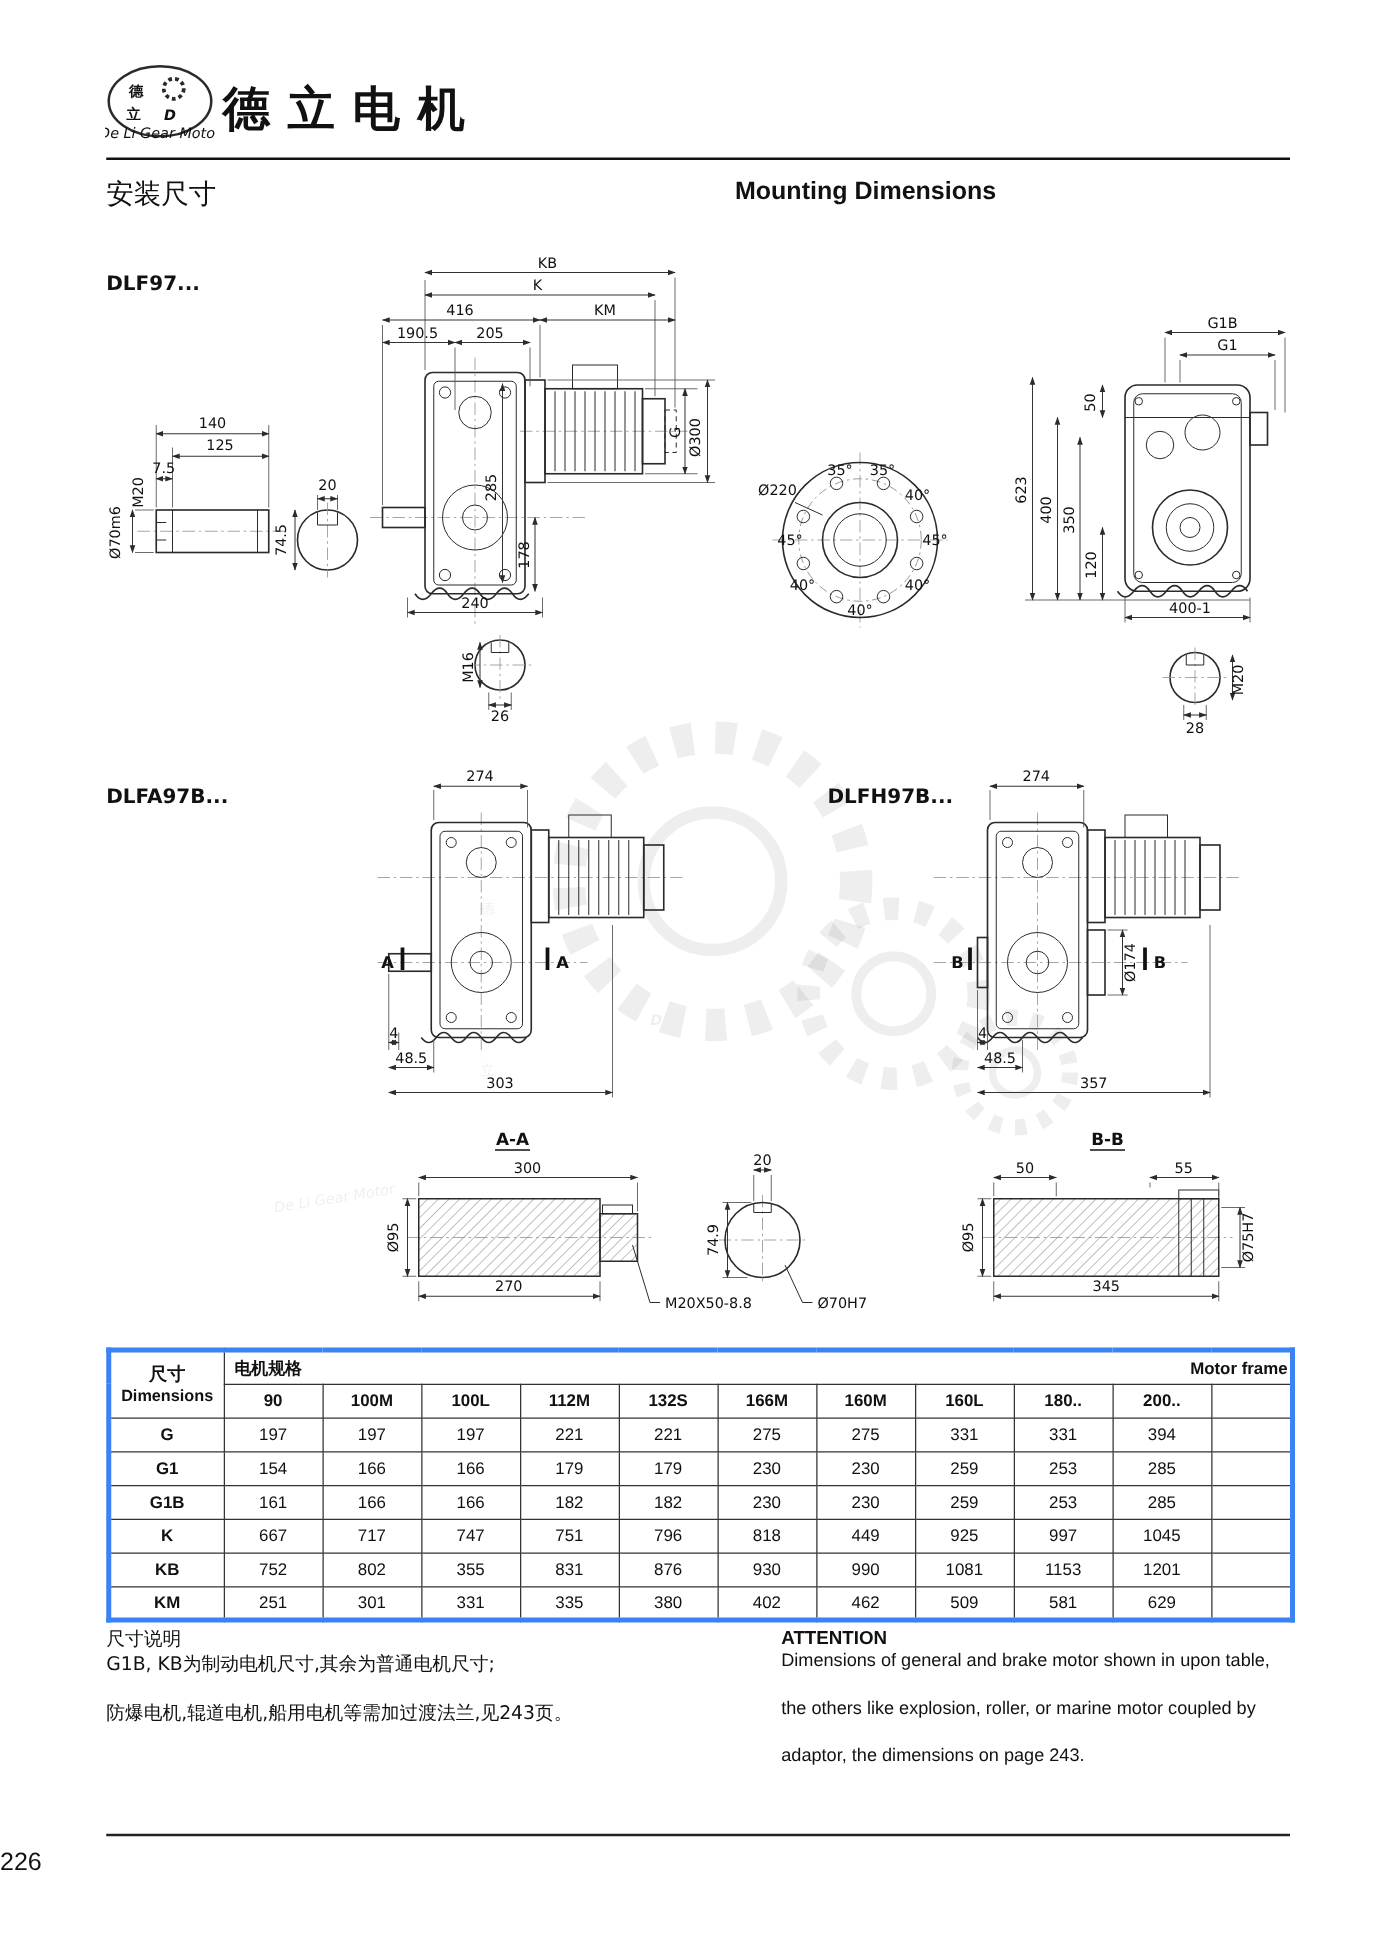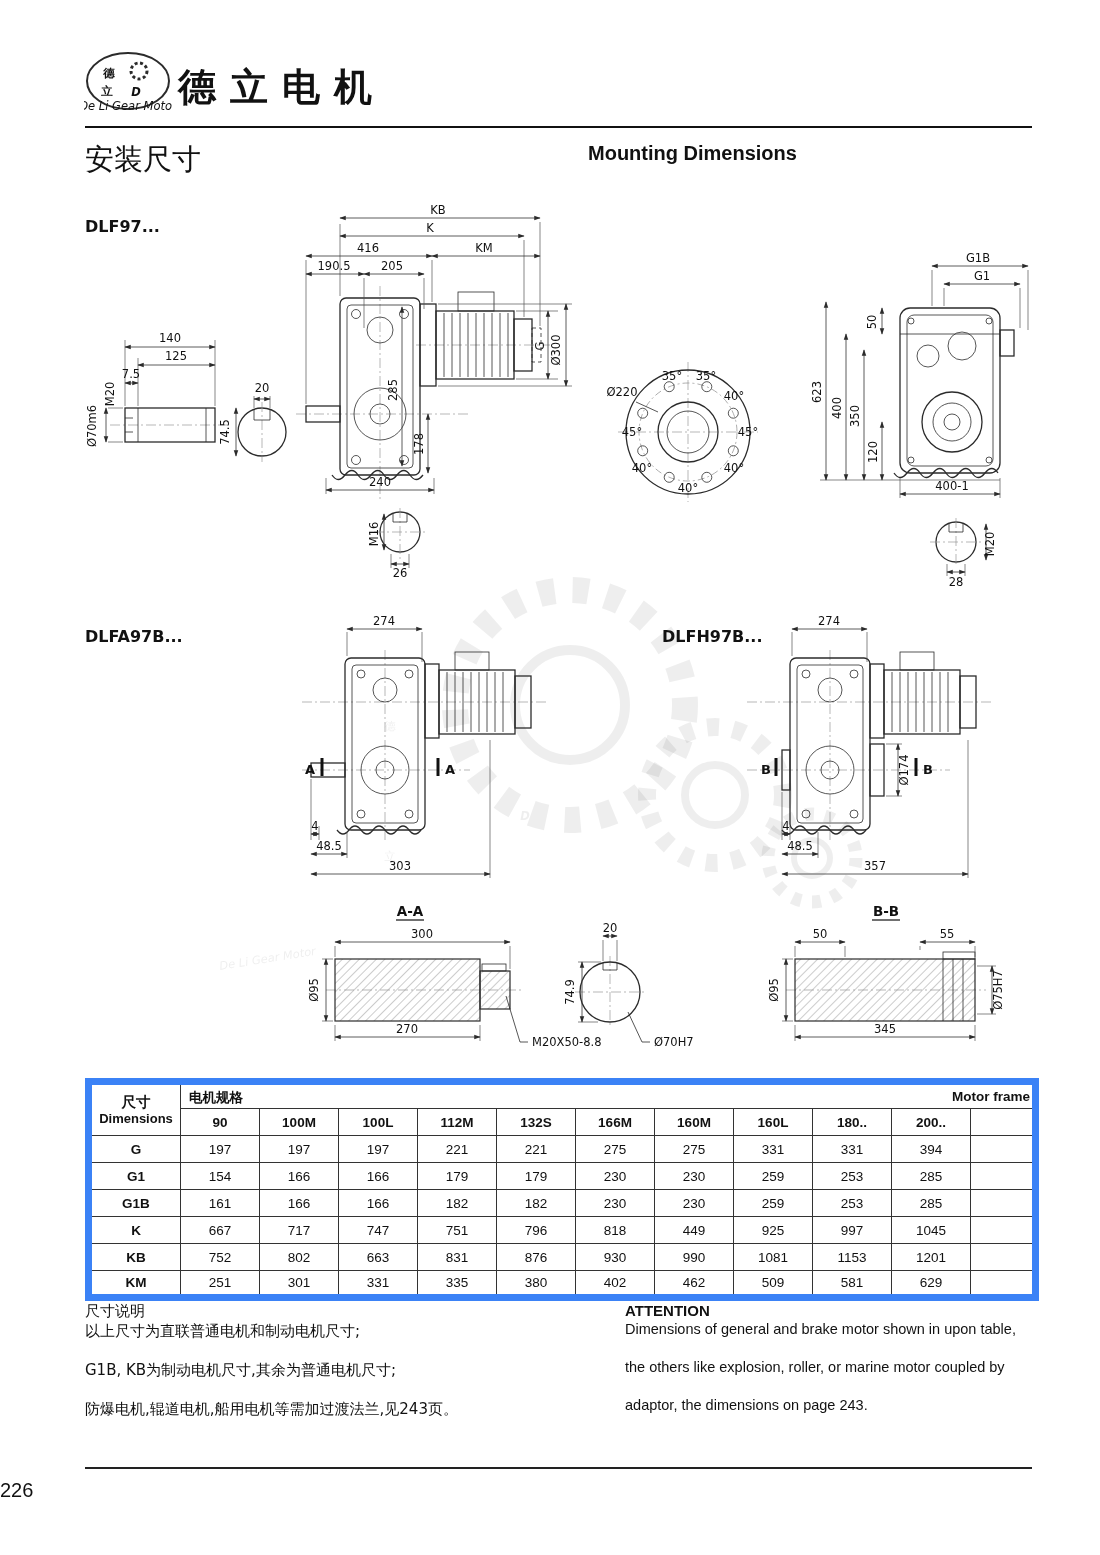--- a/index.html
+++ b/index.html
@@ -1,21 +1,21 @@
 <!DOCTYPE html>
 <html><head>
 <meta charset="utf-8">
 <style>
   *{margin:0;padding:0;box-sizing:border-box}
   body{background:#fff;font-family:"Liberation Sans",sans-serif;color:#111}
   .page{position:relative;width:1100px;height:1555px;background:#fff;overflow:hidden}
   .logo{position:absolute;left:84px;top:50px}
   .brand{position:absolute;left:178px;top:62px;font-size:38px;font-weight:bold;letter-spacing:14px;font-family:"DejaVu Sans",sans-serif}
   .hrule{position:absolute;left:85px;top:126px;width:947px;height:2px;background:#111}
-  .sec-cn{position:absolute;left:85px;top:140px;font-size:29px;font-family:"DejaVu Sans",sans-serif}
+  .sec-cn{position:absolute;left:85px;top:140px;font-size:22px;font-family:"DejaVu Sans",sans-serif}
   .sec-en{position:absolute;left:588px;top:142px;font-size:20px;font-weight:bold}
   svg.draw{position:absolute}
   svg text{font-family:"DejaVu Sans",sans-serif;font-size:11.5px;fill:#111;text-anchor:middle}
   svg text.lbl{font-size:16px;font-weight:bold;text-anchor:start}
   svg text.sec{font-size:13.5px;font-weight:bold}
   svg text.big{font-size:13px;font-weight:bold}
   svg text.start{text-anchor:start}
   .ol{fill:none;stroke:#2b2b2b;stroke-width:1.3}
   .th{fill:none;stroke:#2b2b2b;stroke-width:.8}
   .ext{stroke:#555;stroke-width:.7}
@@ -24,21 +24,21 @@
   .cl2{fill:none;stroke:#999;stroke-width:.8;stroke-dasharray:7 3 2 3}
   .sm{stroke:#111;stroke-width:3}
   .hat{fill:url(#hat3);stroke:#2b2b2b;stroke-width:1.2}
   .undl{stroke:#111;stroke-width:1.2}
   #svg1 .dim{marker-start:url(#ar1);marker-end:url(#ar1)}
   #svg2 .dim{marker-start:url(#ar2);marker-end:url(#ar2)}
   #svg3 .dim{marker-start:url(#ar3);marker-end:url(#ar3)}
   .wm{position:absolute;left:70px;top:540px;pointer-events:none}
   .wg{fill:none;stroke:rgba(0,0,0,.065)}
   .wt{fill:rgba(0,0,0,.065);stroke:none}
-  .dims-table{position:absolute;left:85px;top:1078px;width:947px;border-collapse:collapse;table-layout:fixed;font-size:13.5px;border:7px solid #3b82f6}
+  .dims-table{position:absolute;left:85px;top:1078px;width:947px;border-collapse:collapse;table-layout:fixed;font-size:13.5px;border:4px solid #3b82f6}
   .dims-table th,.dims-table td{border:1px solid #333;text-align:center;height:27px;padding:1px 2px;font-weight:normal}
   .dims-table thead th{font-weight:bold}
   .dims-table .rowlbl{font-weight:bold}
   .dim-head div{line-height:1.25}
   .dim-head .l1{font-size:14.5px}
   .dim-head .l2{font-size:13px}
   .mf-cell{position:relative;font-weight:normal}
   .mf-left{position:absolute;left:8px;top:4px;font-family:"DejaVu Sans",sans-serif}
   .mf-center{display:block;text-align:right}
   .notes-cn{position:absolute;left:85px;top:1302px;width:490px;font-size:15px;font-family:"DejaVu Sans",sans-serif}
@@ -529,21 +529,21 @@
           <td>449</td>
           <td>925</td>
           <td>997</td>
           <td>1045</td>
           <td></td>
         </tr>
         <tr>
           <th class="rowlbl">KB</th>
           <td>752</td>
           <td>802</td>
-          <td>663</td>
+          <td>355</td>
           <td>831</td>
           <td>876</td>
           <td>930</td>
           <td>990</td>
           <td>1081</td>
           <td>1153</td>
           <td>1201</td>
           <td></td>
         </tr>
         <tr>
@@ -559,21 +559,20 @@
           <td>581</td>
           <td>629</td>
           <td></td>
         </tr>
       </tbody>
   </table>
 
   <div class="notes-cn">
     <div class="note-title">尺寸说明</div>
     <div>
-        <div class="note-line">以上尺寸为直联普通电机和制动电机尺寸;</div>
         <div class="note-line">G1B, KB为制动电机尺寸,其余为普通电机尺寸;</div>
         <div class="note-line">防爆电机,辊道电机,船用电机等需加过渡法兰,见243页。</div>
       </div>
   </div>
   <div class="notes-en">
     <div class="note-title">ATTENTION</div>
     <div>
         <div class="note-line">Dimensions of general and brake motor shown in upon table,</div>
         <div class="note-line">the others like explosion, roller, or marine motor coupled by</div>
         <div class="note-line">adaptor, the dimensions on page 243.</div>

